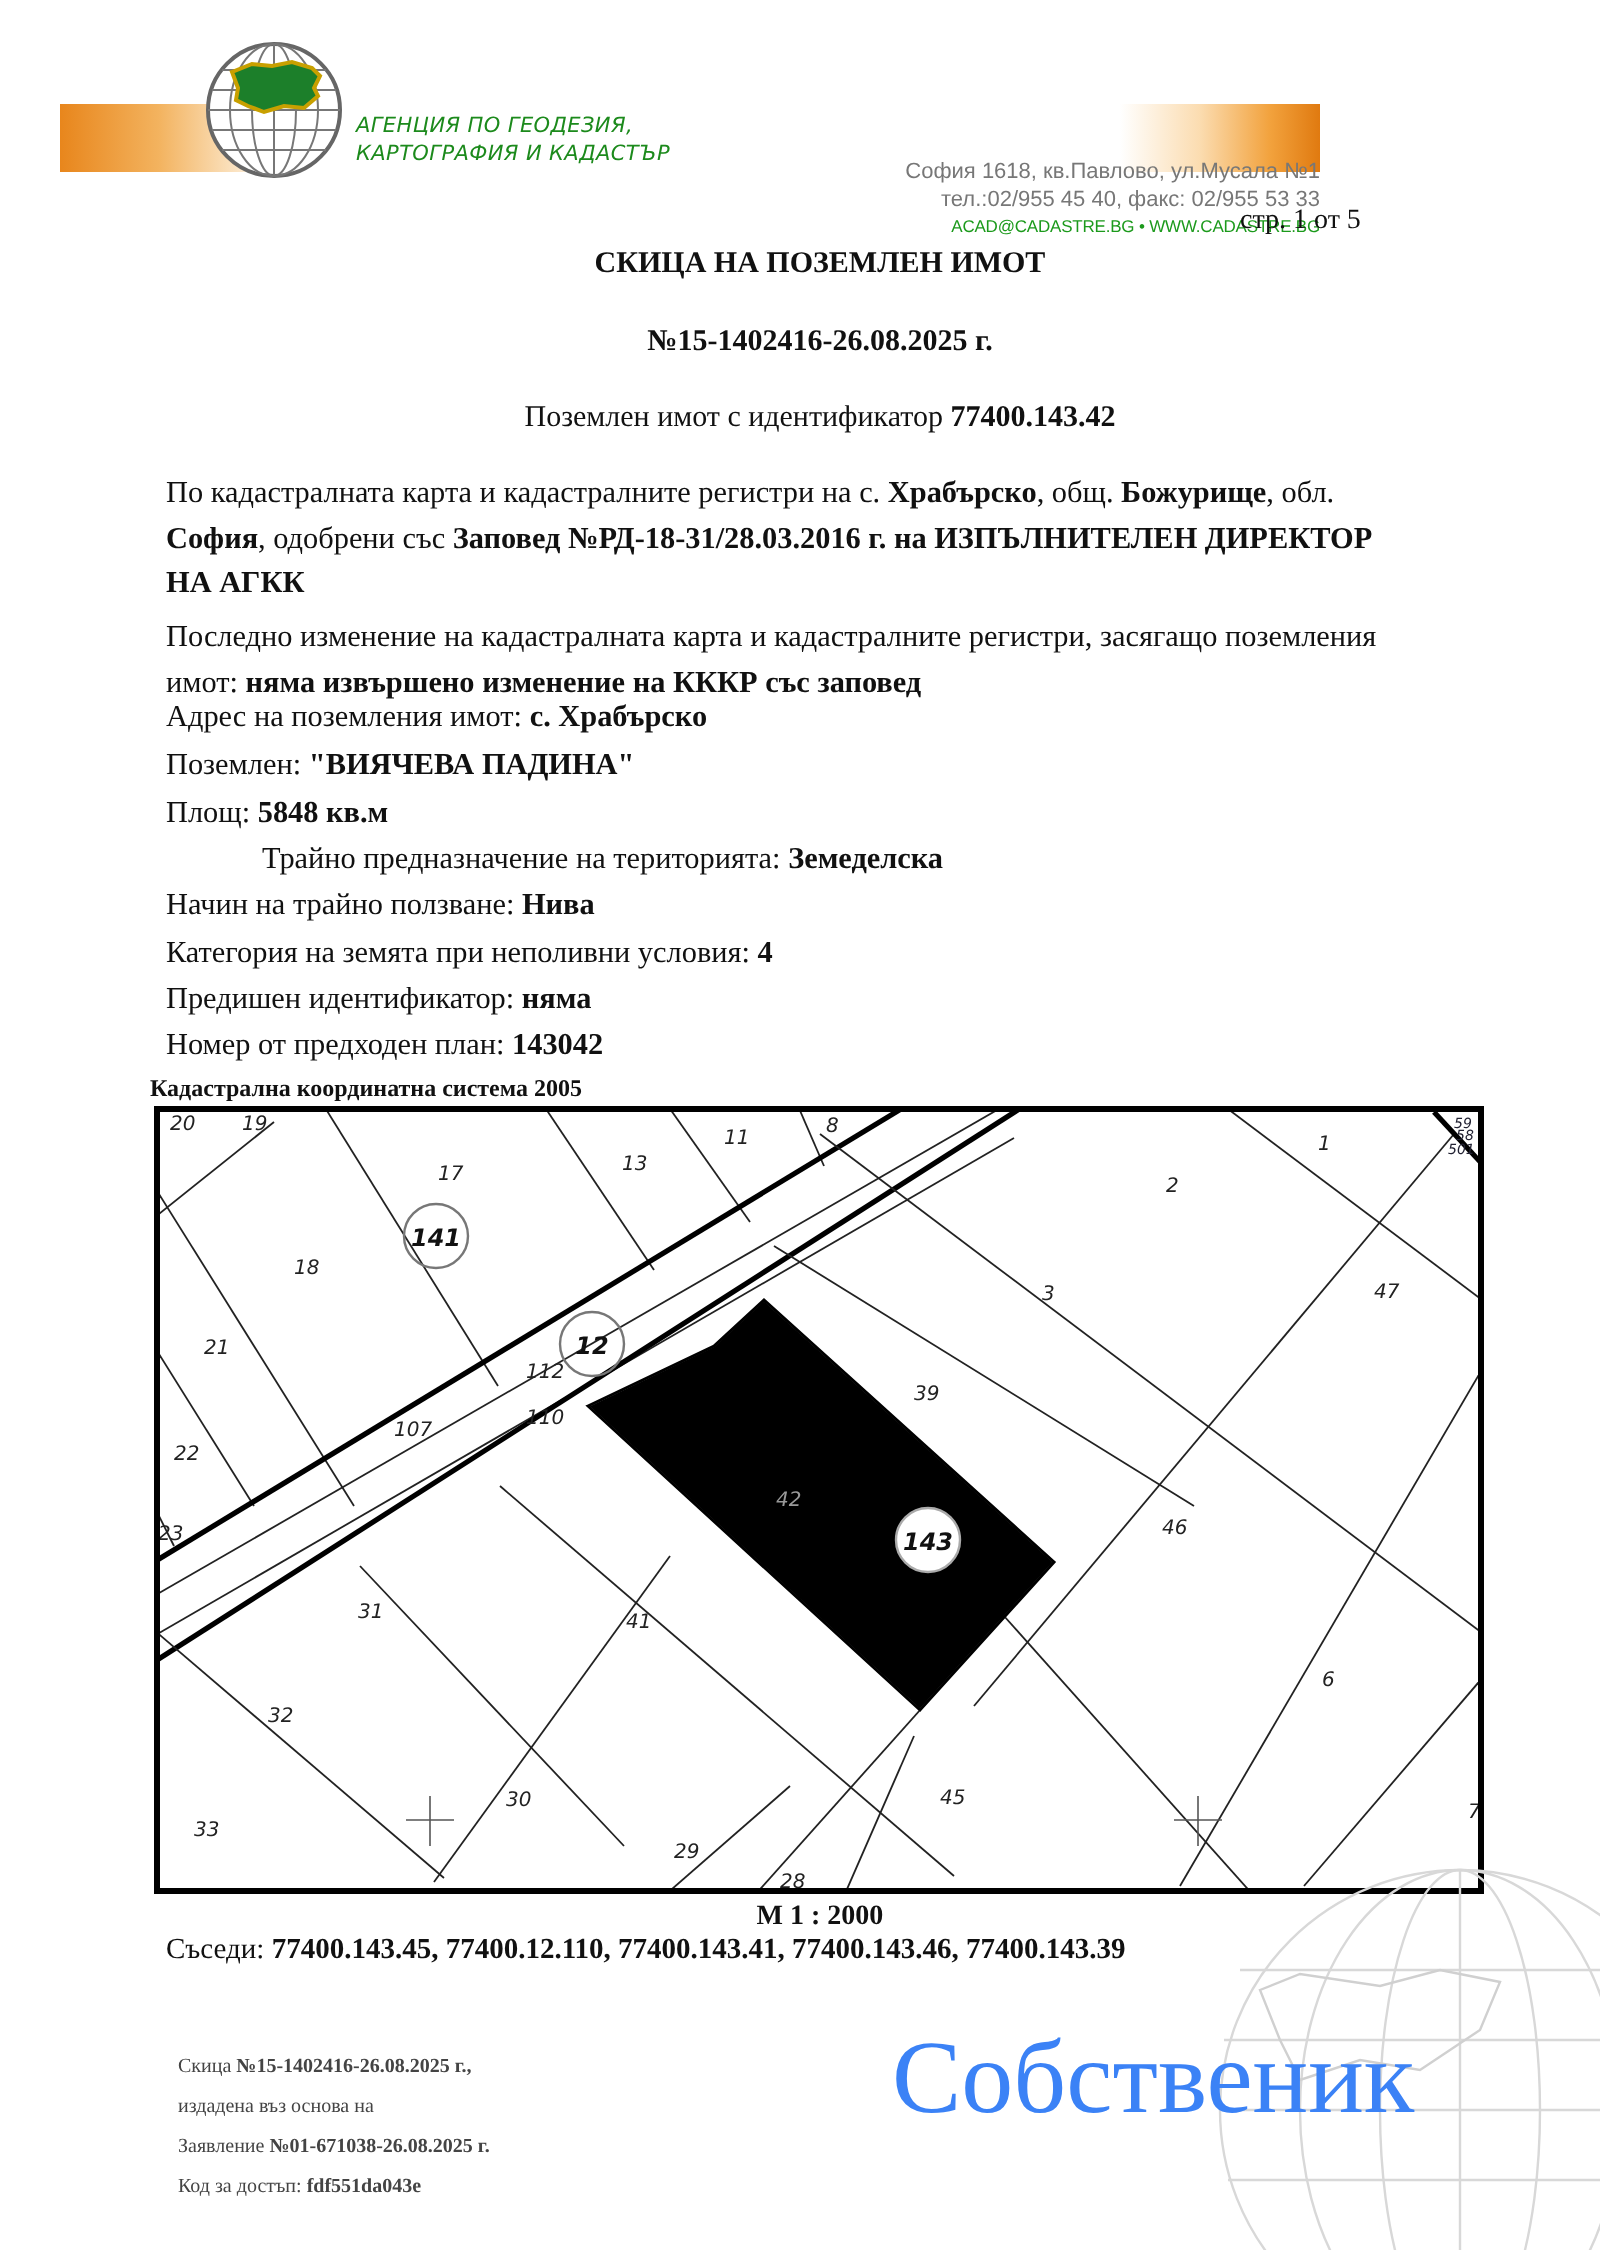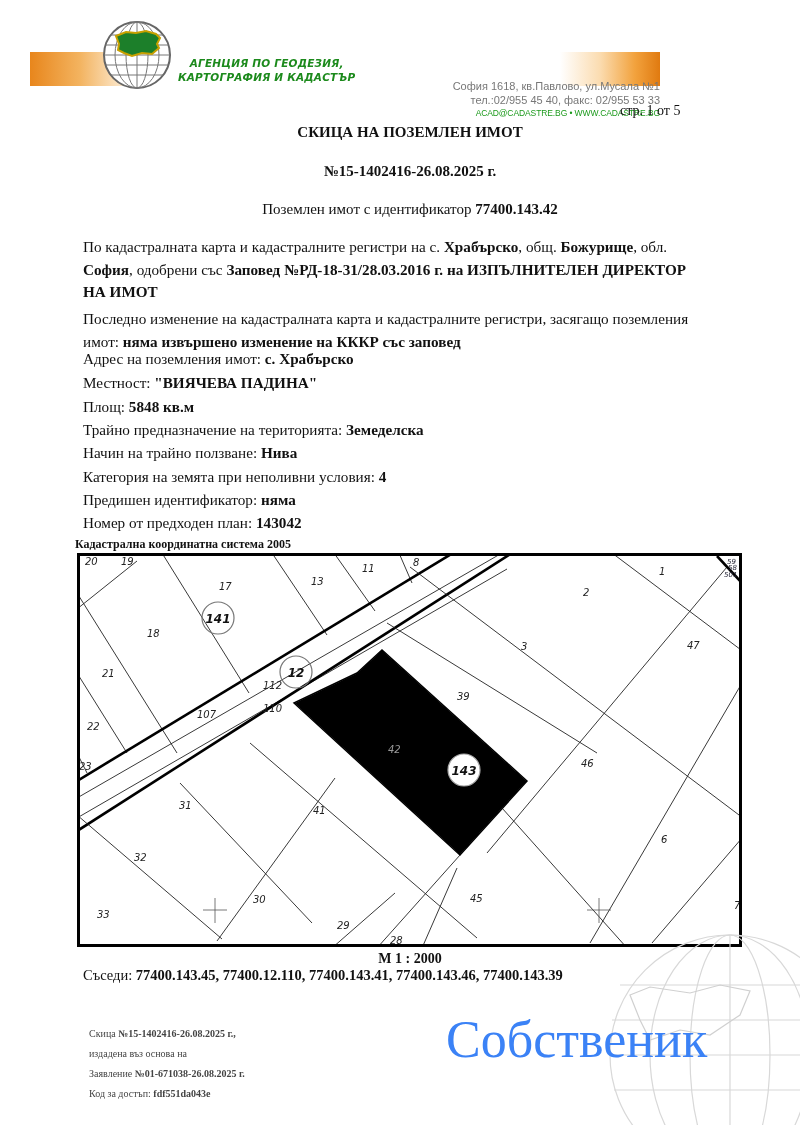--- a/index.html
+++ b/index.html
@@ -2,21 +2,21 @@
 <html><head>
 <meta charset="utf-8">
 <style>
   html, body { margin:0; padding:0; background:#ffffff; }
   body { width:800px; height:1127px; position:relative; overflow:hidden; font-family:"Liberation Serif", serif; color:#111; }
   .abs { position:absolute; }
   
   .hdr-band-left { left:30px; top:52px; width:110px; height:34px; background:linear-gradient(to right,#e8861c 0%, #f3b35f 45%, #fbe3c2 80%, #ffffff 100%); }
   .hdr-band-right { left:560px; top:52px; width:100px; height:34px; background:linear-gradient(to right,#ffffff 0%, #fbdcb0 40%, #f2a23d 75%, #e07a10 100%); }
   .globe { left:102px; top:20px; width:70px; height:70px; }
-  .agency { left:178px; top:56px; font-family:"DejaVu Sans", sans-serif; font-weight:bold; font-style:italic; font-size:10.5px; color:#1c8a1c; line-height:14px; letter-spacing:0.2px;text-align:center; }
+  .agency { left:178px; top:56px; font-family:"DejaVu Sans", sans-serif; font-weight:normal; font-style:italic; font-size:10.5px; color:#1c8a1c; line-height:14px; letter-spacing:0.2px; }
   .contact { left:440px; top:52px; width:220px; text-align:right; font-family:"Liberation Sans", sans-serif; font-size:11px; color:#777; line-height:13.5px;margin-top:28px; }
   .contact .green { color:#1c9a1c; font-size:8.5px; letter-spacing:-0.1px; }
   .pageno { left:620px; top:103px; font-size:14px; }
   .title { left:0; width:820px; text-align:center; font-weight:bold; font-size:15px; }
   .ident { left:0; width:820px; text-align:center; font-size:15px; }
   .body-text { left:83px; width:660px; font-size:15.2px; line-height:22.5px; }
   .line { position:absolute; left:83px; font-size:15.2px; white-space:nowrap; }
   b { font-weight:bold; }
   .coord-sys { left:75px; top:537px; font-size:12px; font-weight:bold; }
   .map { left:77px; top:553px; width:665px; height:394px; border:3px solid #000; box-sizing:border-box; background:#fff; overflow:hidden; }
@@ -59,32 +59,32 @@
 
 <div class="abs pageno">стр. 1 от 5</div>
 
 <div class="abs title" style="top:124px;">СКИЦА НА ПОЗЕМЛЕН ИМОТ</div>
 <div class="abs title" style="top:163px;">№15-1402416-26.08.2025 г.</div>
 <div class="abs ident" style="top:201px;"><span>Поземлен имот с идентификатор </span><b>77400.143.42</b></div>
 
 <div class="abs body-text" style="top:236px;">
   <span>По кадастралната карта и кадастралните регистри на с. </span><b>Храбърско</b><span>, общ. </span><b>Божурище</b><span>, обл. </span><br>
   <b>София</b><span>, одобрени със </span><b>Заповед №РД-18-31/28.03.2016 г. на ИЗПЪЛНИТЕЛЕН ДИРЕКТОР</b><br>
-  <b>НА ИМОТ</b>
+  <b>НА АГКК</b>
 </div>
 
 <div class="abs body-text" style="top:308px;">
   <span>Последно изменение на кадастралната карта и кадастралните регистри, засягащо поземления</span><br>
   <span>имот: </span><b>няма извършено изменение на КККР със заповед</b>
 </div>
 
 <div class="line" style="top:350px;"><span>Адрес на поземления имот: </span><b>с. Храбърско</b></div>
-<div class="line" style="top:374px;"><span>Местност: </span><b>"ВИЯЧЕВА ПАДИНА"</b></div>
+<div class="line" style="top:374px;"><span>Поземлен: </span><b>"ВИЯЧЕВА ПАДИНА"</b></div>
 <div class="line" style="top:398px;"><span>Площ: </span><b>5848 кв.м</b></div>
-<div class="line" style="top:421px;"><span>Трайно предназначение на територията: </span><b>Земеделска</b></div>
+<div class="line" style="top:421px;margin-left:48px;"><span>Трайно предназначение на територията: </span><b>Земеделска</b></div>
 <div class="line" style="top:444px;"><span>Начин на трайно ползване: </span><b>Нива</b></div>
 <div class="line" style="top:468px;"><span>Категория на земята при неполивни условия: </span><b>4</b></div>
 <div class="line" style="top:491px;"><span>Предишен идентификатор: </span><b>няма</b></div>
 <div class="line" style="top:514px;"><span>Номер от предходен план: </span><b>143042</b></div>
 
 <div class="abs coord-sys">Кадастрална координатна система 2005</div>
 
 <div class="abs map">
   <svg width="659" height="388" viewBox="3 3 659 388">
     <g stroke="#222" stroke-width="0.9" fill="none">

